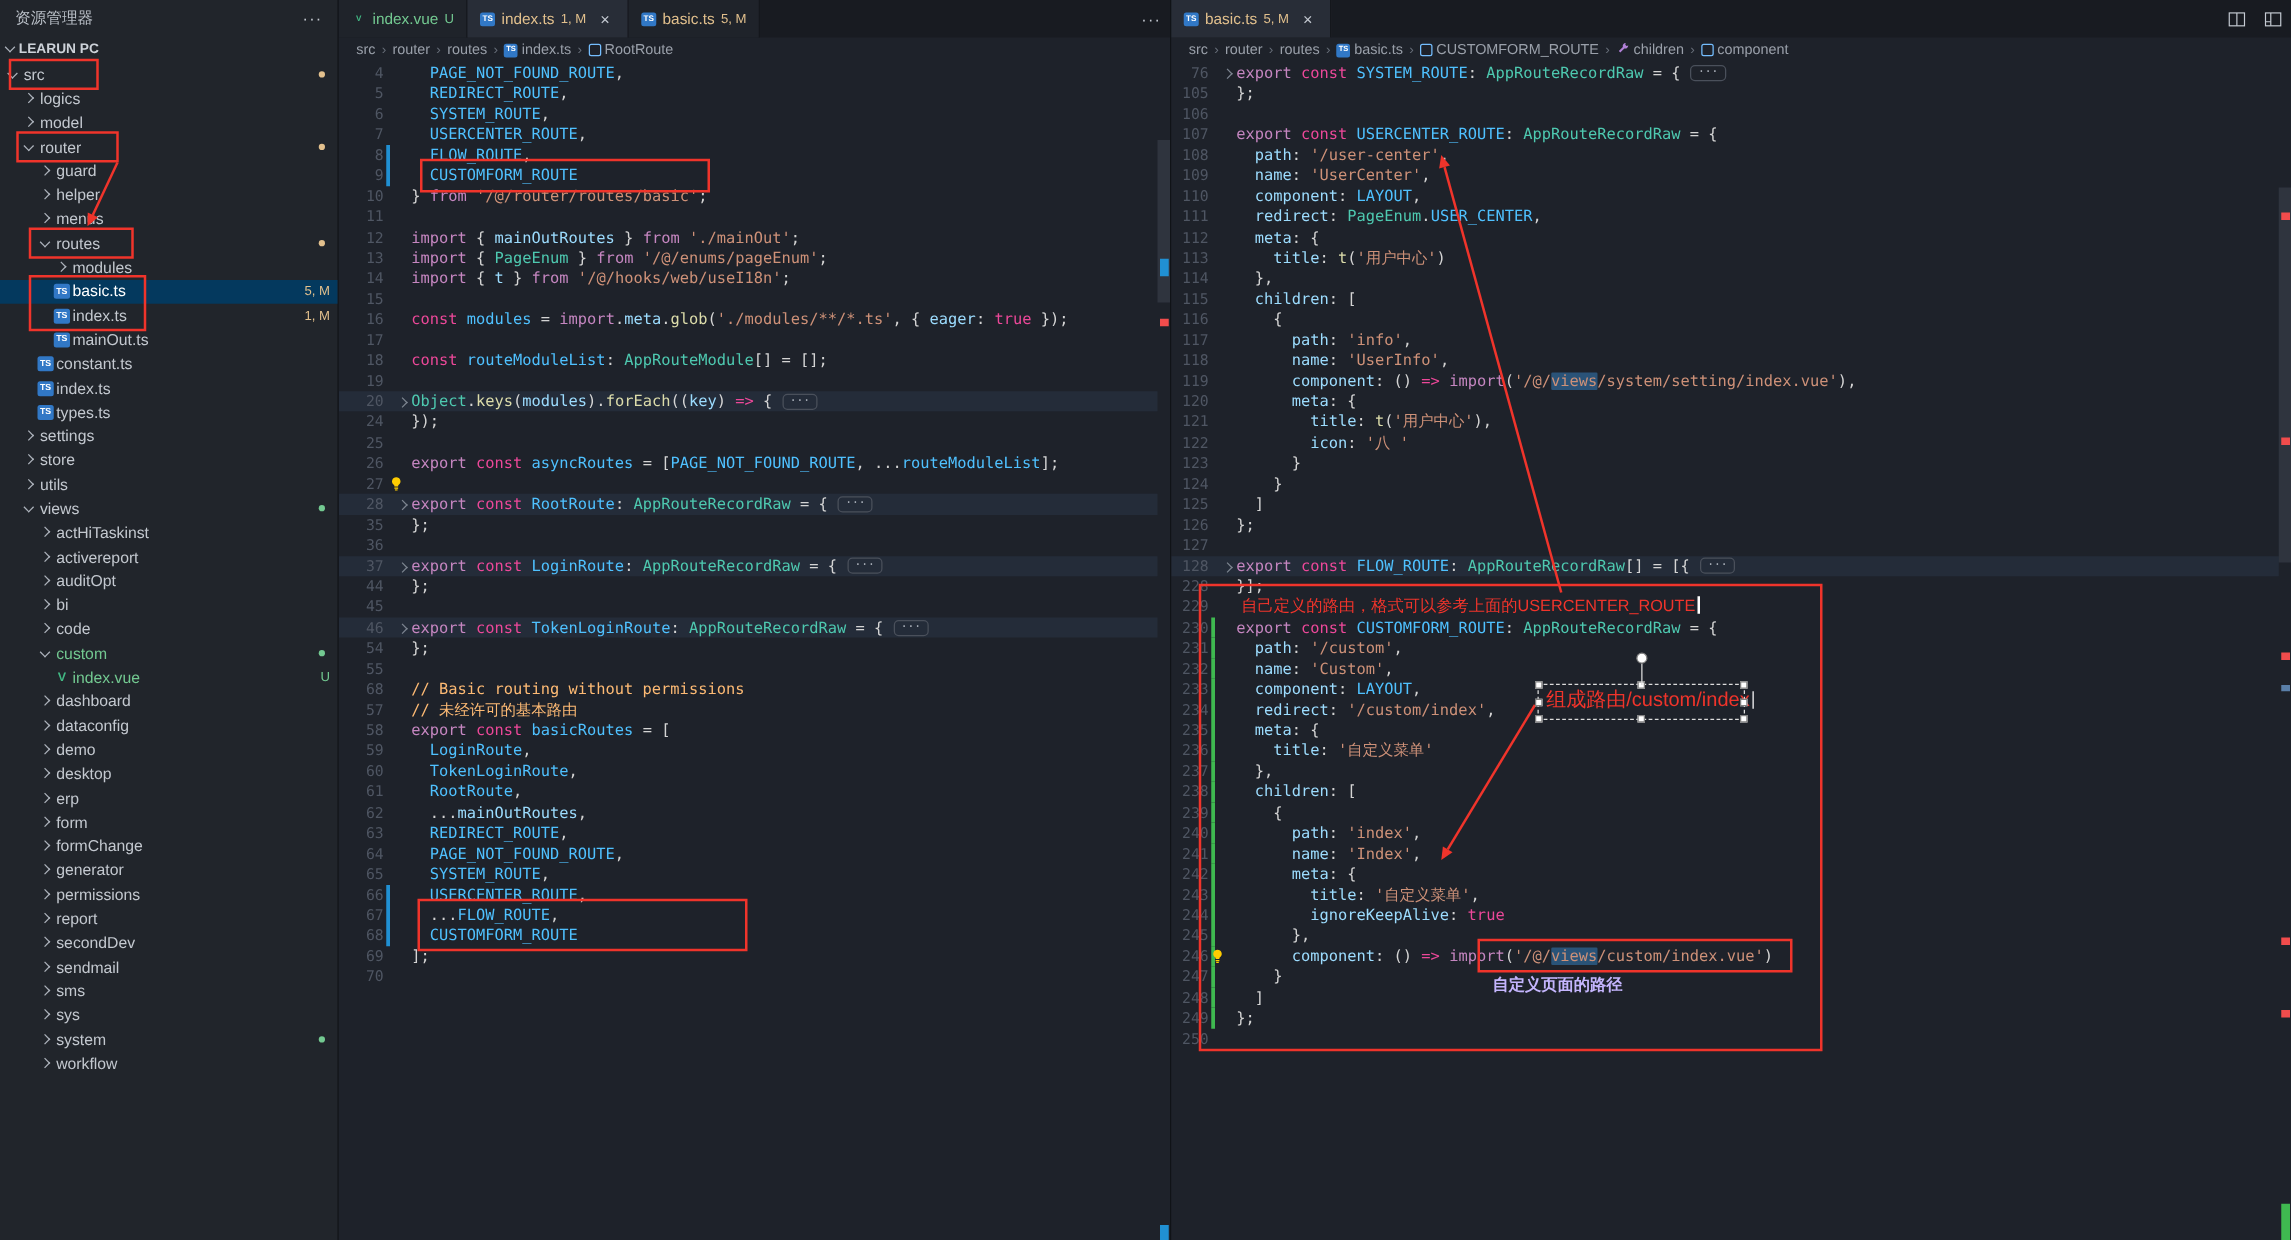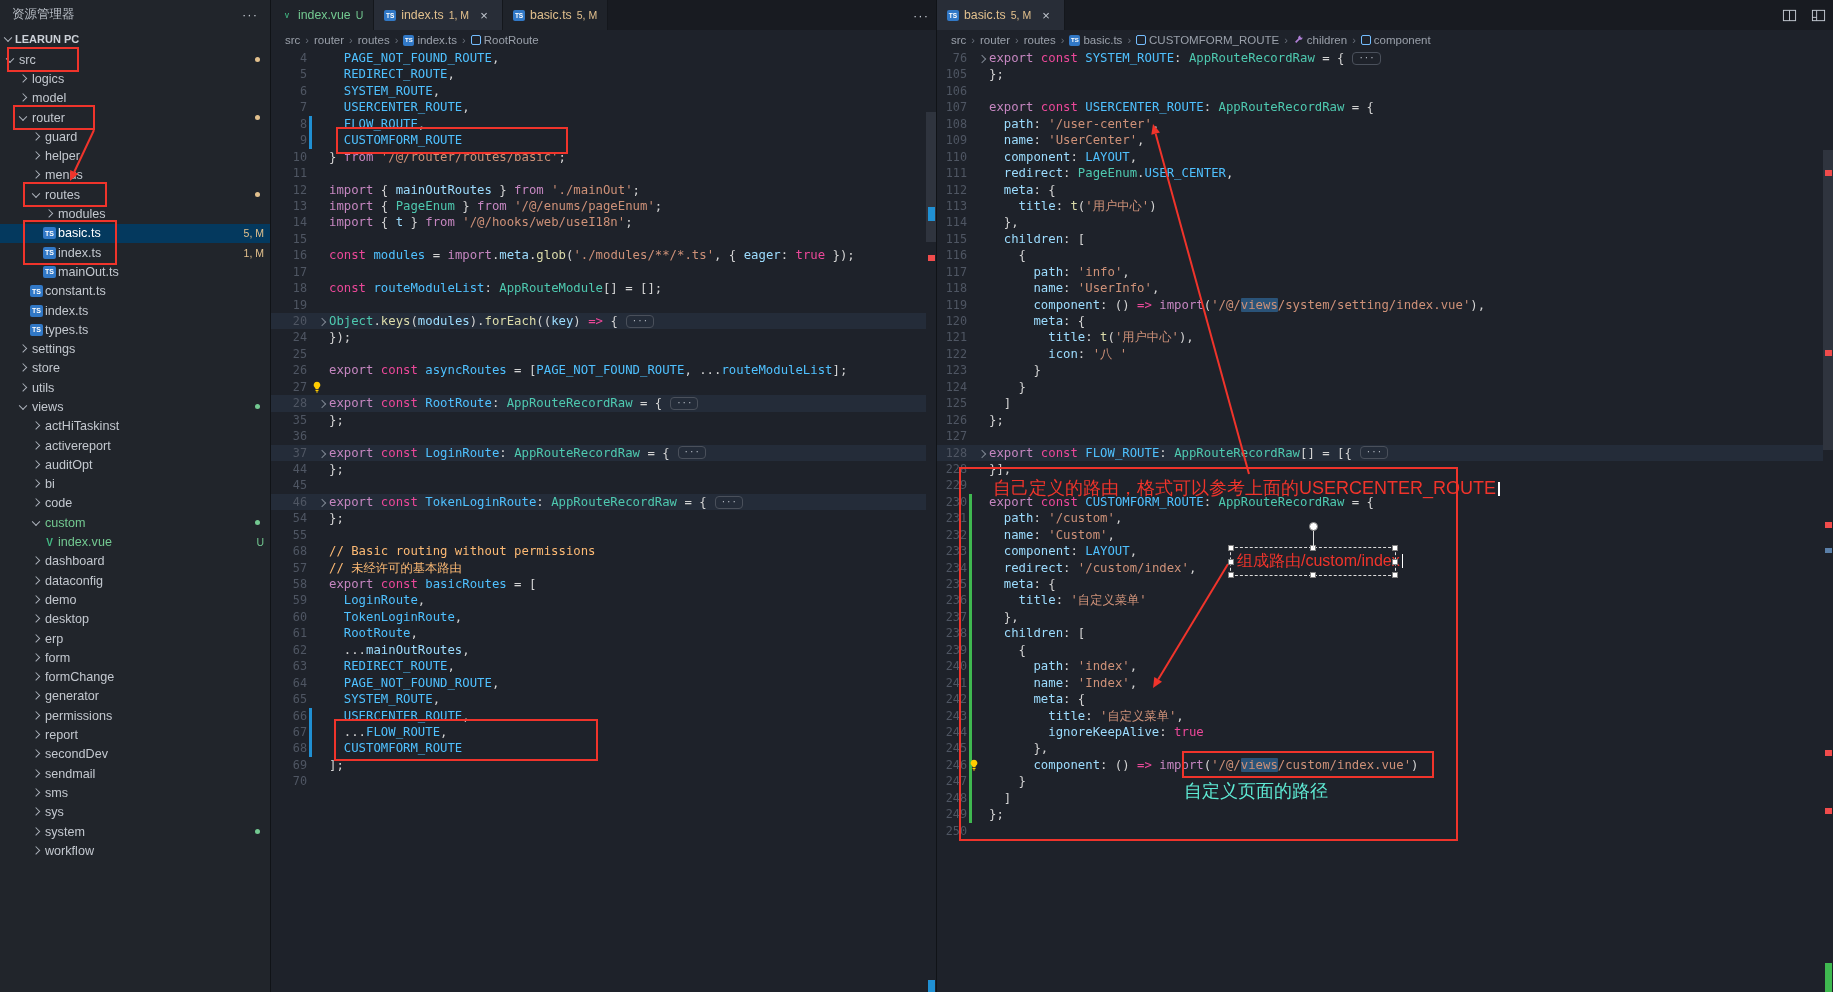--- a/index.html
+++ b/index.html
@@ -65,21 +65,21 @@
   .sel{background:#2a5378;border-radius:1px;}
 
   
   .ruler{position:absolute;top:50px;right:0;bottom:0;width:10px;}
   .rmark{position:absolute;right:1px;width:7px;}
   .sthumb{position:absolute;right:0;width:10px;background:rgba(130,140,155,0.18);}
 
   
   .anno-layer{position:absolute;inset:0;pointer-events:none;z-index:20;}
   .anno-layer svg{position:absolute;inset:0;width:100%;height:100%;}
-  .anote{position:absolute;font-family:"Liberation Sans",sans-serif;font-size:18px;white-space:nowrap;}
+  .anote{position:absolute;font-family:"Liberation Sans",sans-serif;font-size:13px;white-space:nowrap;}
   .acur{display:inline-block;width:1.5px;height:14px;background:#ffffff;vertical-align:-2px;margin-left:2px;}
   .selbox{position:absolute;border:1.5px dashed #dcdcdc;box-sizing:border-box;pointer-events:auto;}
   .seltext{font-size:16px;padding-left:6px;white-space:nowrap;}
   .hnd{position:absolute;width:6px;height:6px;background:#ffffff;border:1px solid #808080;box-sizing:border-box;}
   .rotline{position:absolute;left:calc(50% - 0.5px);top:-17px;width:1px;height:17px;background:#dddddd;}
   .rot{position:absolute;width:9px;height:9px;border-radius:50%;background:#ffffff;border:1px solid #808080;left:calc(50% - 4.5px);top:-26px;box-sizing:border-box;}
 </style>
 </head>
 <body>
 
@@ -560,21 +560,21 @@
         <div class="anno-layer">
           <svg>
             <rect x="23" y="468" width="497" height="372" fill="none" stroke="#f0342b" stroke-width="2"></rect>
             <rect x="246" y="752" width="250" height="25" fill="none" stroke="#f0342b" stroke-width="2"></rect>
             <line x1="312" y1="474" x2="218.64516011955124" y2="133.64381293586388" stroke="#f0342b" stroke-width="2"></line>
             <polygon points="216,124 222.98487594069,132.4534908820658 214.30544429841248,134.83413498966195" fill="#f0342b"></polygon>
             <line x1="291" y1="564" x2="221.17536847347566" y2="679.4433907905202" stroke="#f0342b" stroke-width="2"></line>
             <polygon points="216,688 217.32489432920977,677.1144749774561 225.02584261774155,681.7723066035843" fill="#f0342b"></polygon>
           </svg>
           <div class="anote" style="left: 56px; top: 476px; color: rgb(240, 52, 43);"><span>自己定义的路由，格式可以参考上面的USERCENTER_ROUTE</span><span class="acur"></span></div>
-          <div class="anote" style="left: 247px; top: 779px; color: #5eead4;"><span>自定义页面的路径</span></div>
+          <div class="anote" style="left: 257px; top: 779px; color: #c4b5fd; font-weight: bold;"><span>自定义页面的路径</span></div>
           <div class="selbox" style="left: 293px; top: 547px; width: 166px; height: 29px;">
             <div class="seltext" style="color: rgb(240, 52, 43); line-height: 26px;">组成路由/custom/index<span class="acur"></span></div>
             <div class="hnd" style="left: calc(0% - 3px); top: calc(0% - 3px);"></div>
             <div class="hnd" style="left: calc(50% - 3px); top: calc(0% - 3px);"></div>
             <div class="hnd" style="left: calc(100% - 3px); top: calc(0% - 3px);"></div>
             <div class="hnd" style="left: calc(0% - 3px); top: calc(50% - 3px);"></div>
             <div class="hnd" style="left: calc(100% - 3px); top: calc(50% - 3px);"></div>
             <div class="hnd" style="left: calc(0% - 3px); top: calc(100% - 3px);"></div>
             <div class="hnd" style="left: calc(50% - 3px); top: calc(100% - 3px);"></div>
             <div class="hnd" style="left: calc(100% - 3px); top: calc(100% - 3px);"></div>

